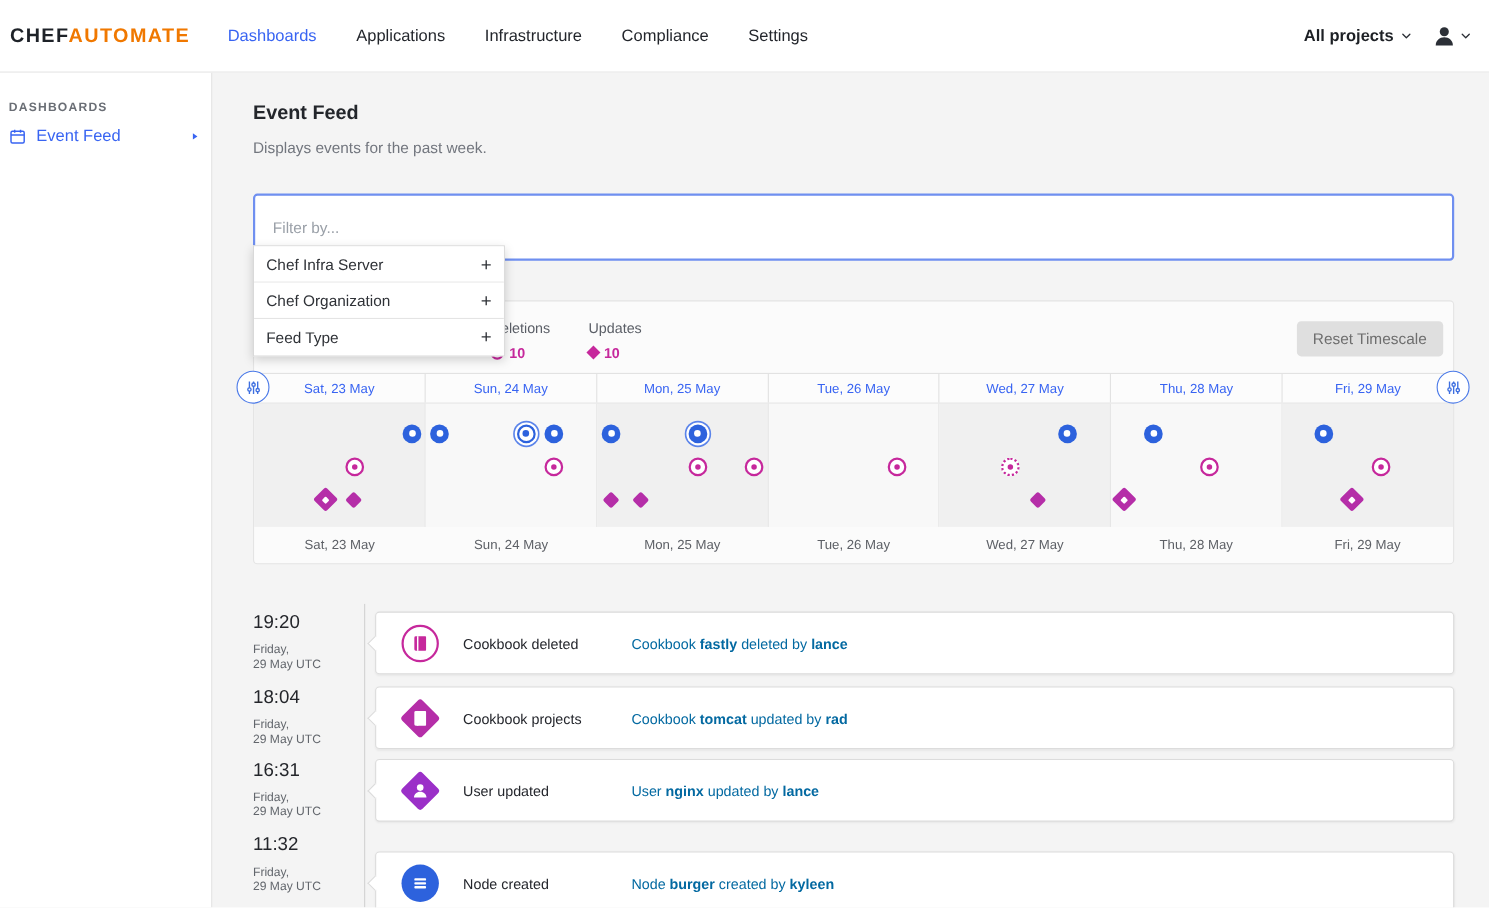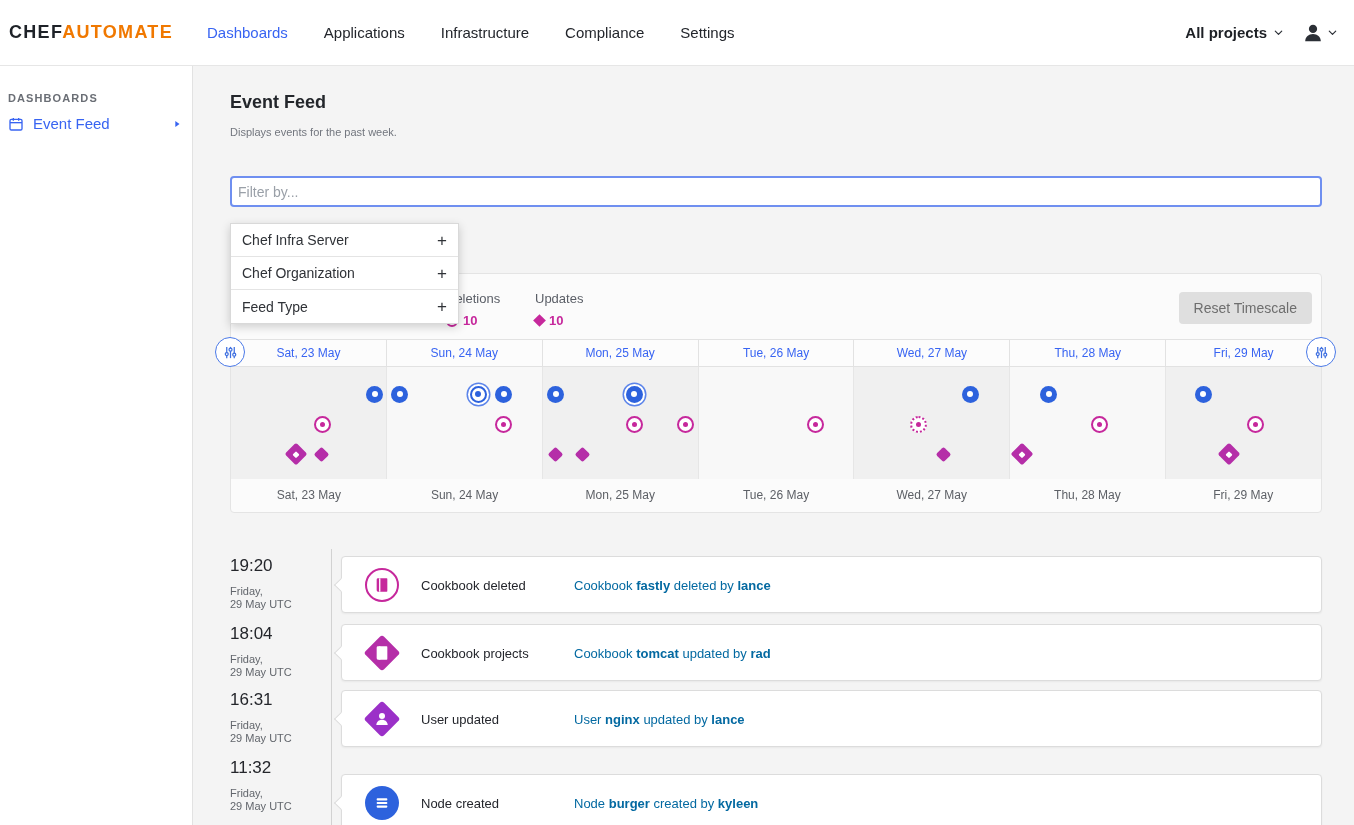--- a/index.html
+++ b/index.html
@@ -27,24 +27,24 @@
   .ic-tune{width:15px;height:15px;color:#3e6fe0}
 
   
   .sidebar{position:absolute;top:66px;left:0;width:193px;bottom:0;background:#fff;border-right:1px solid #e2e2e2}
   .sidebar-heading{margin:26px 0 0 8px;font-size:11px;letter-spacing:1.1px;color:#6a6e75;font-weight:700}
   .sidebar-item{display:flex;align-items:center;margin:11px 6px 0 8px;color:#3864f2;font-size:15px;gap:9px;cursor:pointer}
   .sidebar-item .arrow{margin-left:auto;margin-right:4px}
 
   
   .main-title{position:absolute;left:230px;top:92px;font-size:18px;font-weight:700;color:#23262b}
-  .main-sub{position:absolute;left:230px;top:126px;font-size:11px;color:#72767e}
-
-  
-  .filter-input{position:absolute;left:230px;top:176px;width:1092px;height:31px;border:2px solid #6f8ff0;border-radius:4px;padding:0 6px;font-size:14px;color:#4d7c0f;background:#fff;outline:none;z-index:40;font-family:"Liberation Sans",sans-serif}
+  .main-sub{position:absolute;left:230px;top:126px;font-size:14px;color:#72767e}
+
+  
+  .filter-input{position:absolute;left:230px;top:176px;width:1092px;height:61px;border:2px solid #6f8ff0;border-radius:4px;padding:0 16px;font-size:14px;color:#4d7c0f;background:#fff;outline:none;z-index:40;font-family:"Liberation Sans",sans-serif}
   .filter-input::placeholder{color:#9aa0a8}
   .dropdown{position:absolute;left:230px;top:223px;width:229px;background:#fff;border:1px solid #d9d9d9;box-shadow:0 3px 9px rgba(0,0,0,.18);z-index:50}
   .dropdown-item{height:33px;display:flex;align-items:center;padding:0 11px;font-size:14px;color:#2f3237;border-bottom:1px solid #e4e4e4;cursor:pointer;background:#fff}
   .dropdown-item:last-child{border-bottom:none}
   .dropdown-item .plus{margin-left:auto;font-size:17px;color:#2f3237;line-height:1}
 
   
   .timeline-card{position:absolute;left:230px;top:273px;width:1092px;height:240px;background:#fbfbfb;border:1px solid #e4e4e4;border-radius:4px;z-index:1}
   .stat{position:absolute;top:17px}
   .stat-label{font-size:13px;color:#5a5e66}

